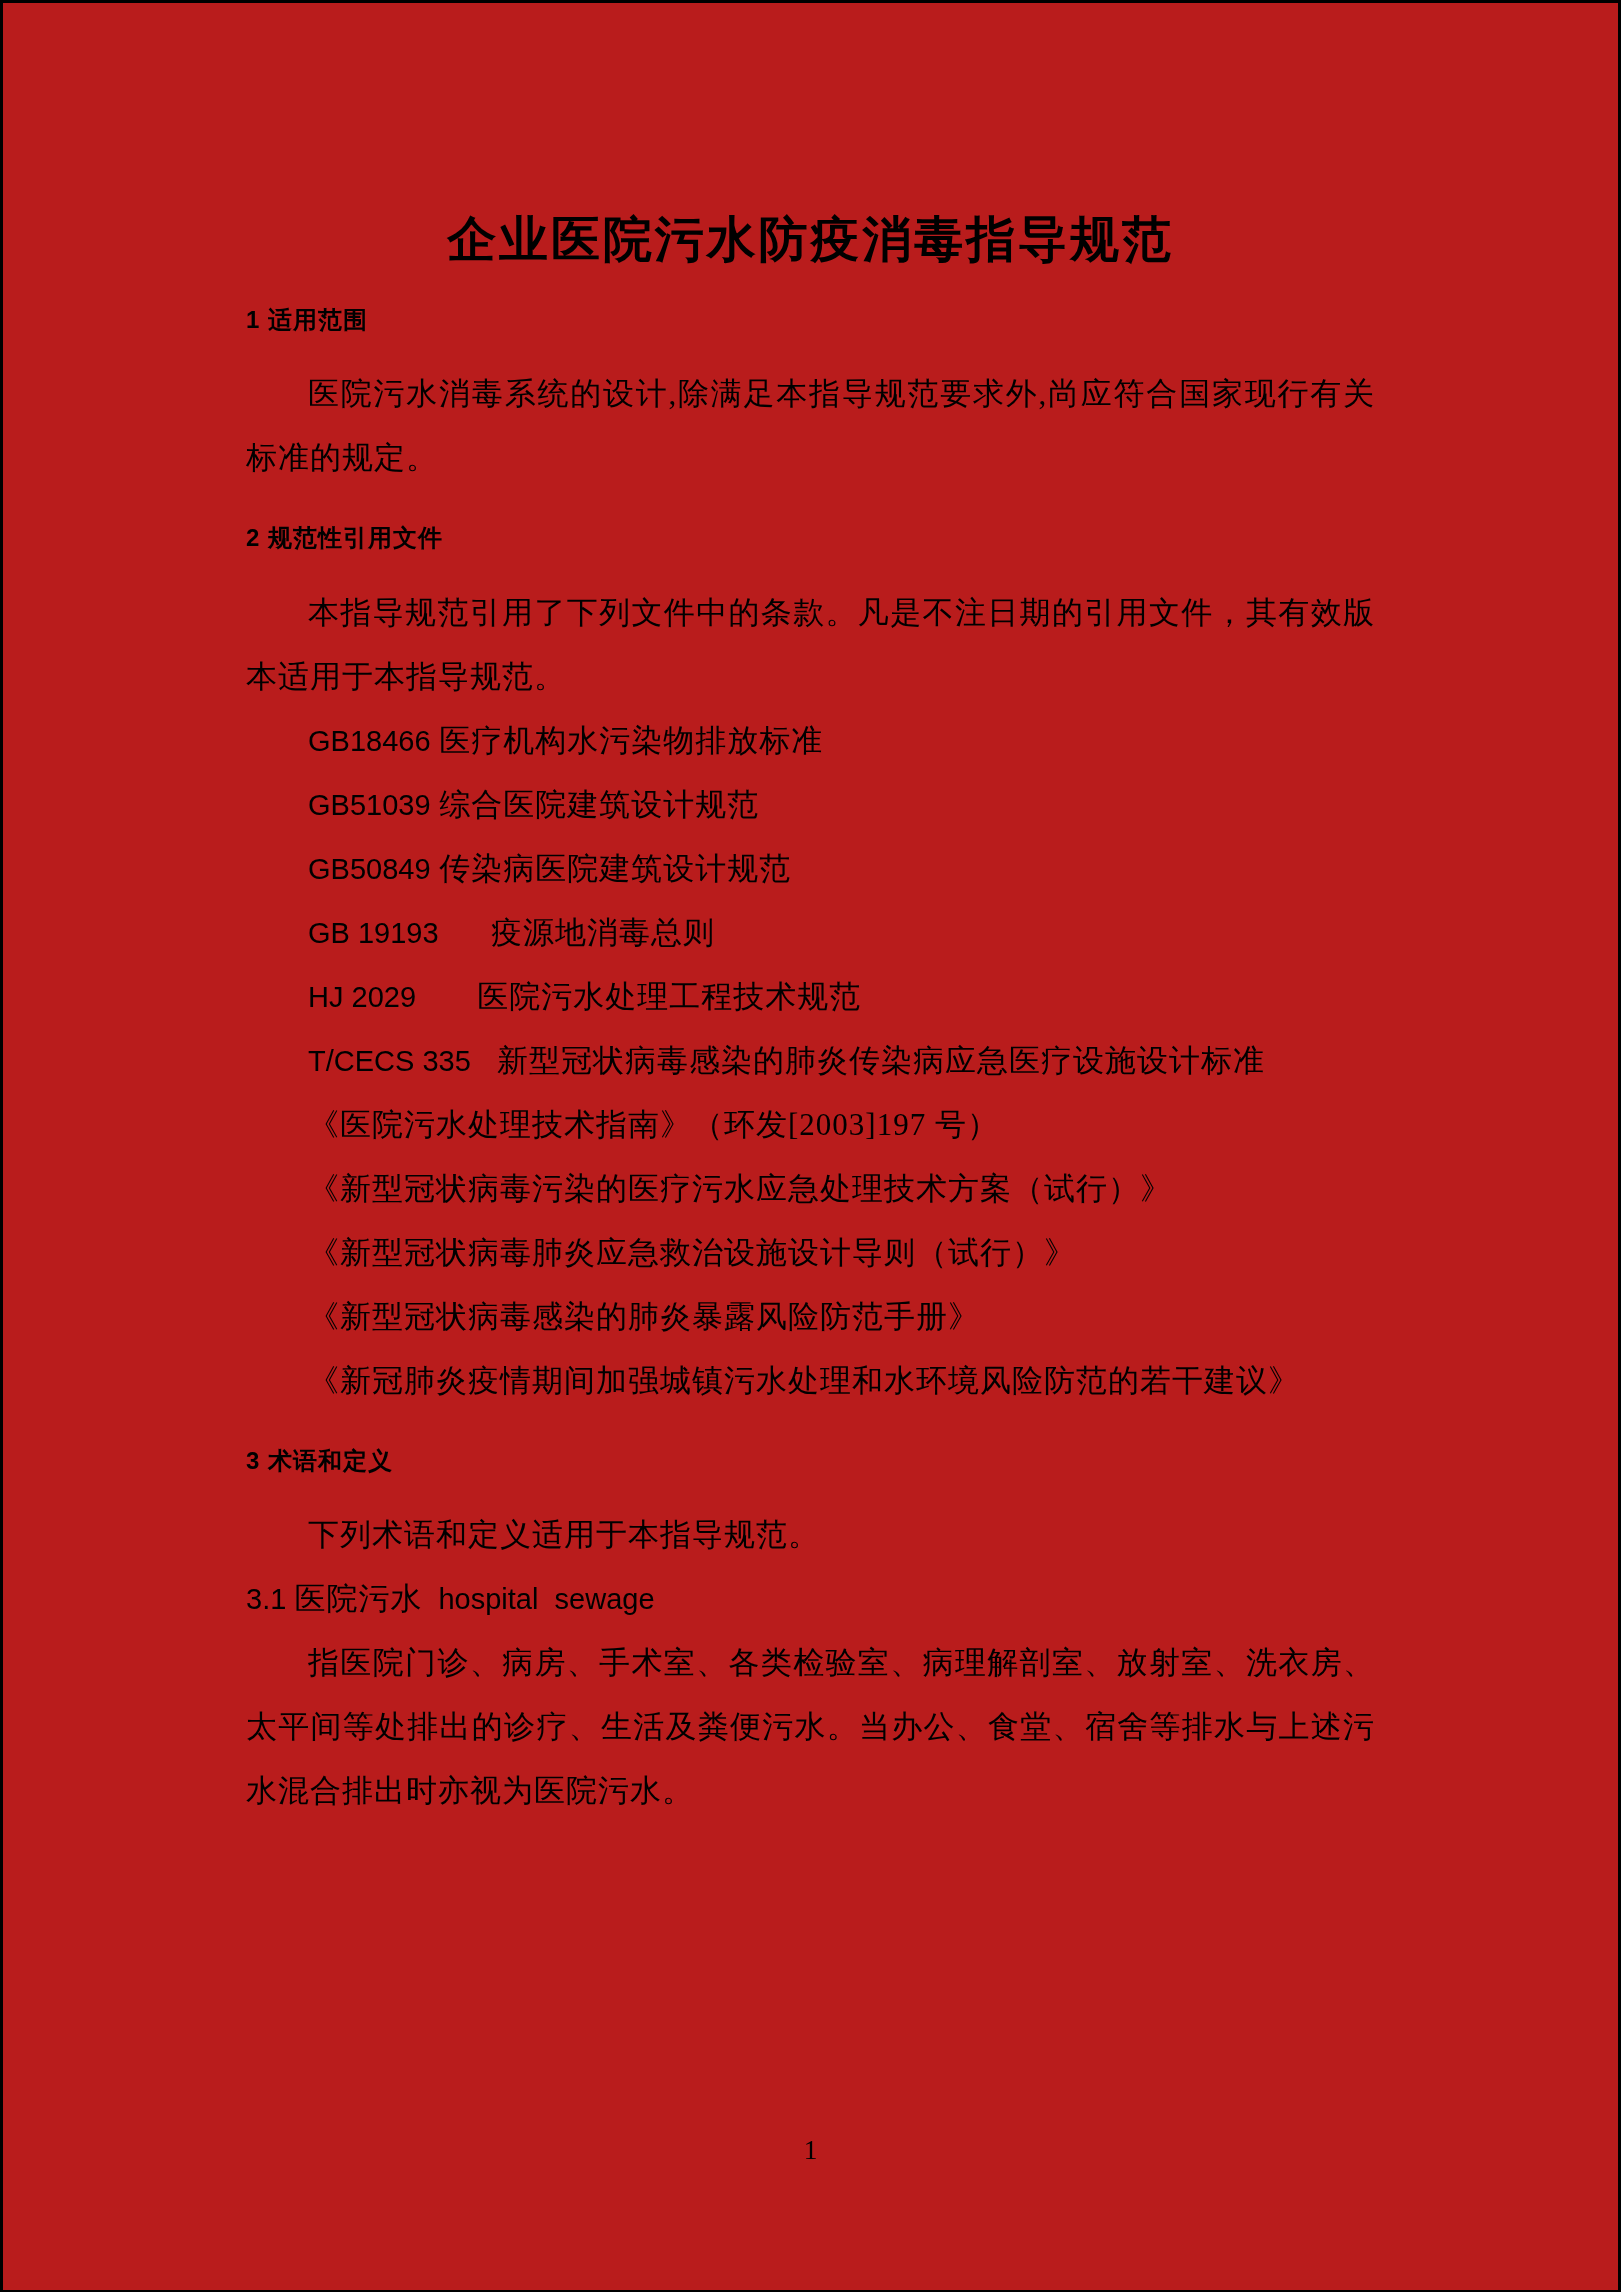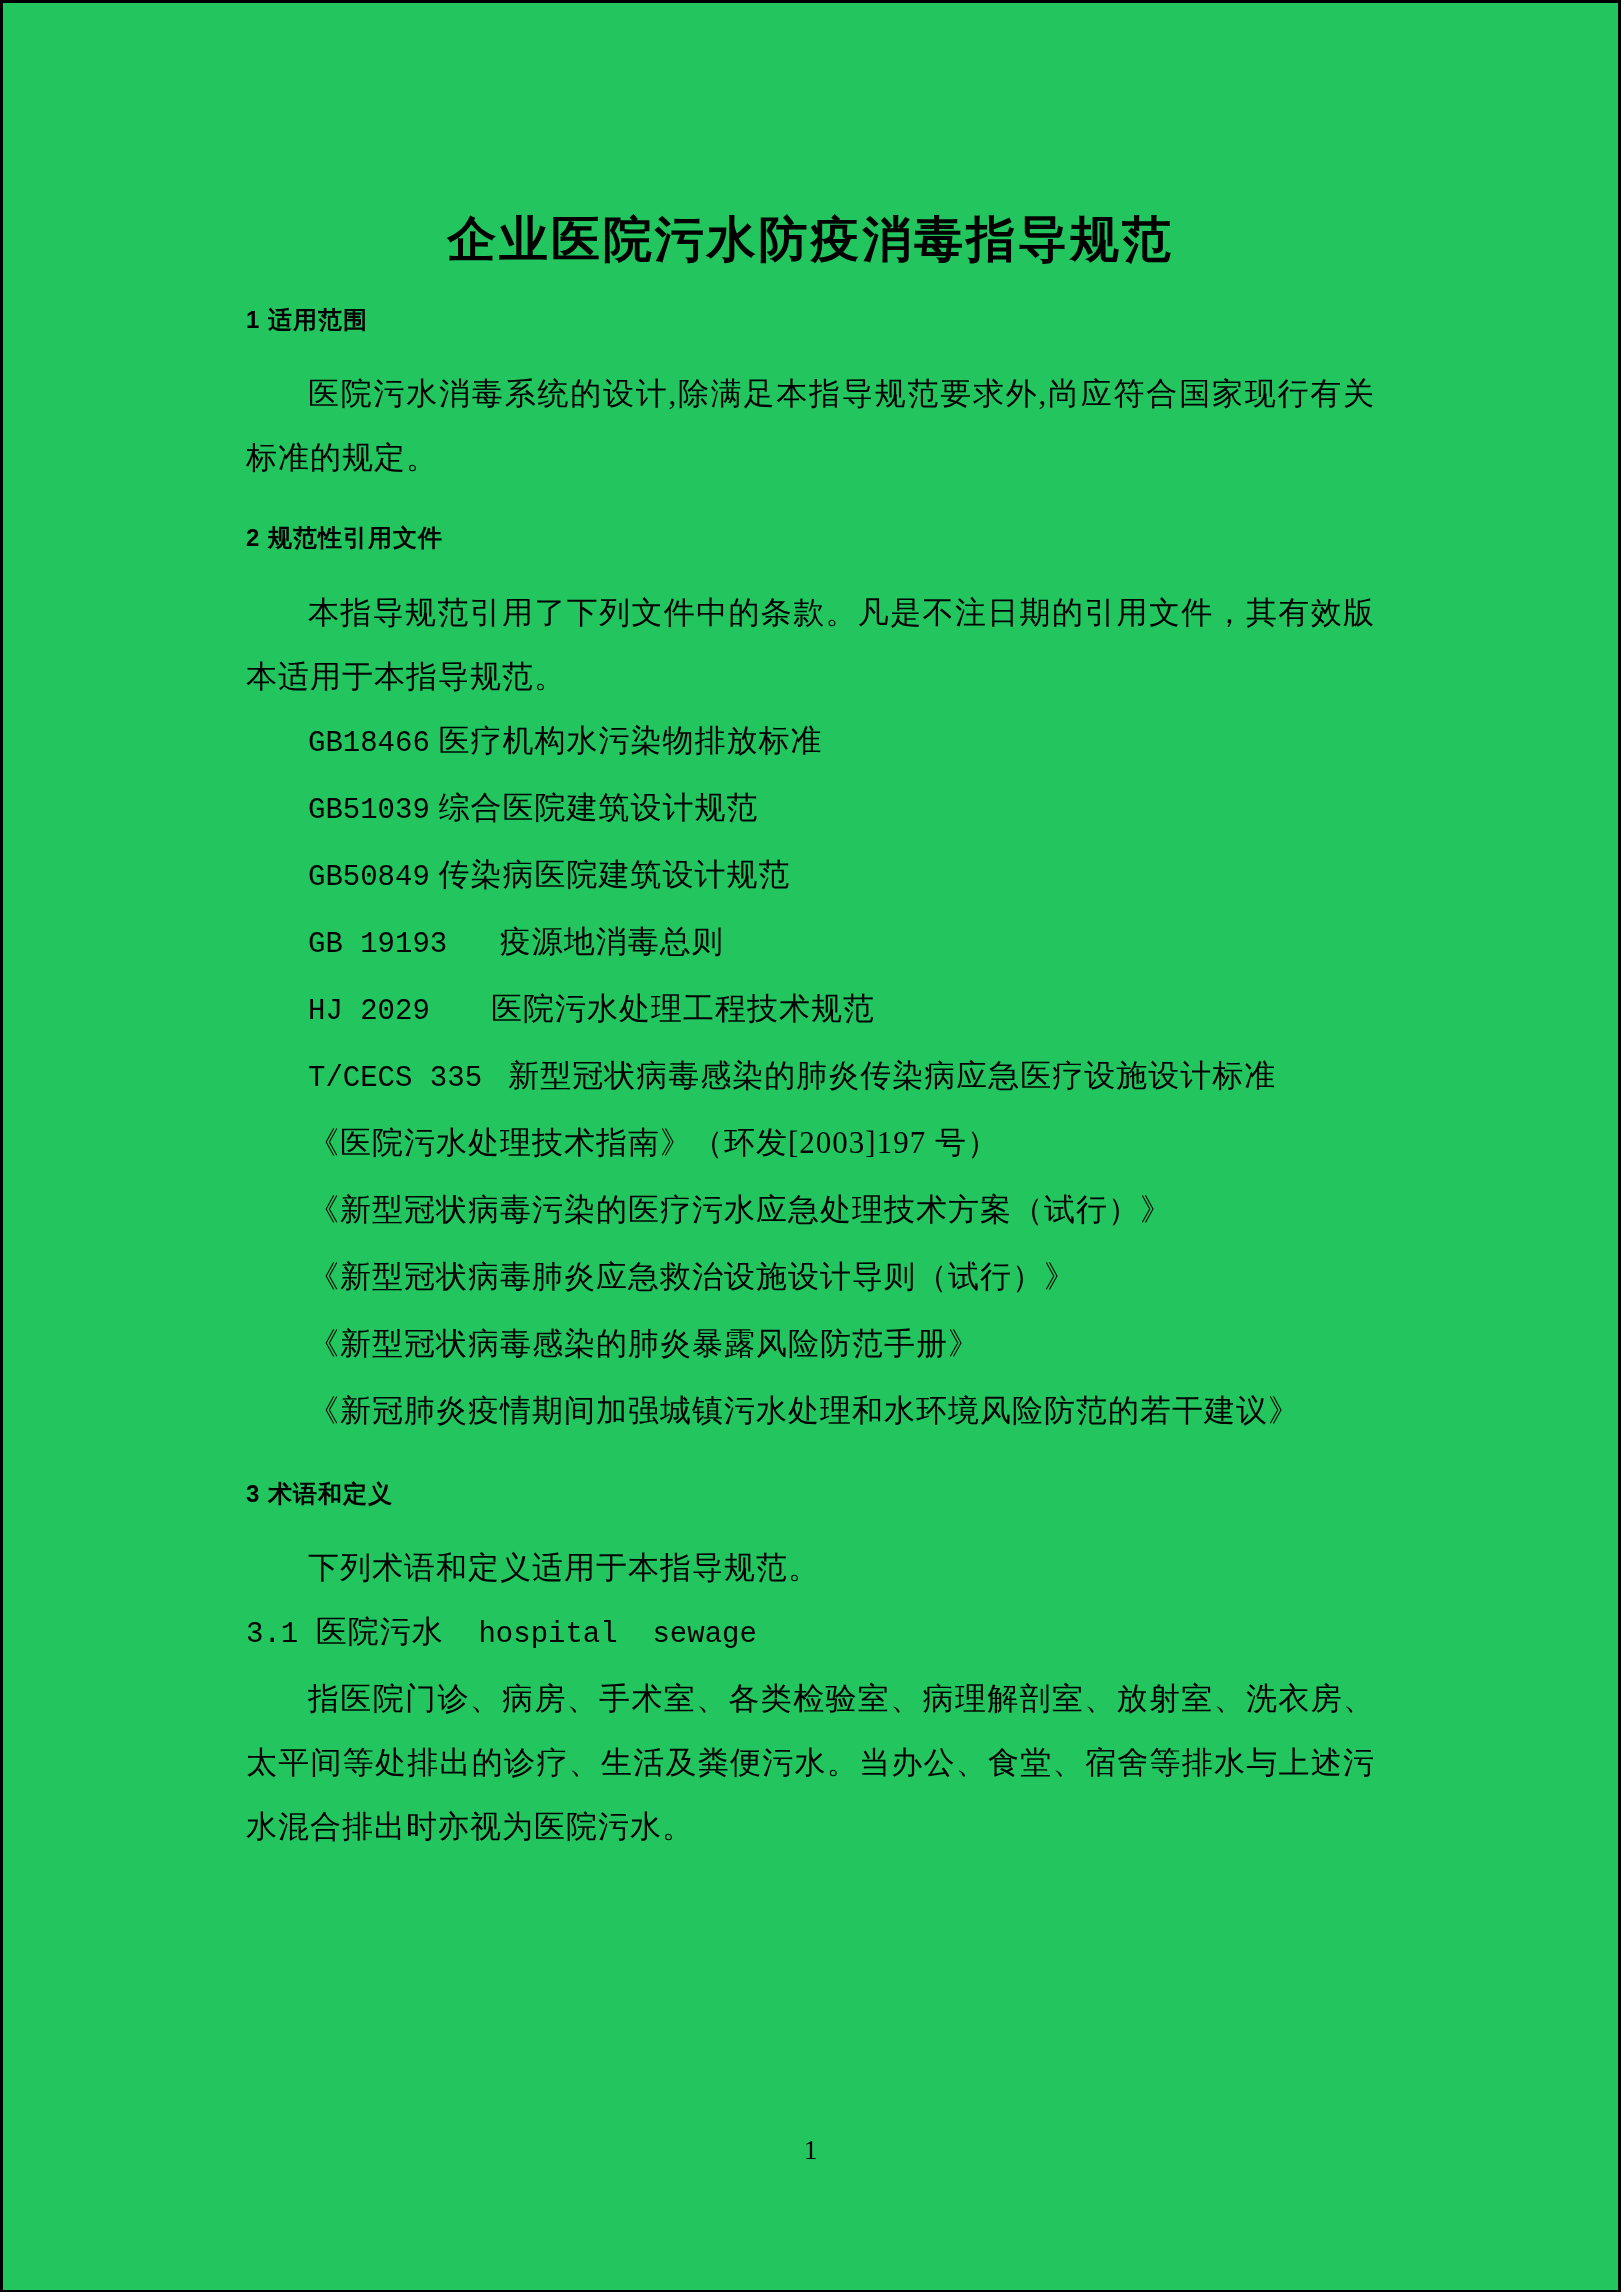--- a/index.html
+++ b/index.html
@@ -1,21 +1,21 @@
 <!DOCTYPE html>
 <html lang="zh"><head>
 <meta charset="utf-8">
 <style>
   html,body { margin:0; padding:0; background:#e8e8e8; }
   .page {
     position: relative;
     width: 1621px;
     height: 2293px;
     margin: 0 auto;
-    background: #22c55e;
+    background: #b91c1c;
     box-sizing: border-box;
     border: 3.9px solid #000000;
     padding: 204px 243px 0 243px;
     color: #000000;
     font-family: "Liberation Serif", "DejaVu Serif", serif;
     overflow: hidden;
   }
   .doc-title {
     margin: 0;
     font-family: "Liberation Sans", "DejaVu Sans", sans-serif;
@@ -39,21 +39,21 @@
     margin: 0;
     font-size: 31px;
     line-height: 64px;
     letter-spacing: 1px;
     text-align: justify;
     text-indent: 2em;
     white-space: pre-wrap;
   }
   .no-indent { text-indent: 0; }
   .latin {
-    font-family: Liberation Mono, monospace;
+    font-family: Liberation Sans, sans-serif;
     font-size: 29px;
     letter-spacing: 0;
   }
   .footer {
     position: absolute;
     left: 0; right: 0;
     bottom: 125px;
     text-align: center;
     font-size: 27.4px;
     line-height: 29px;

